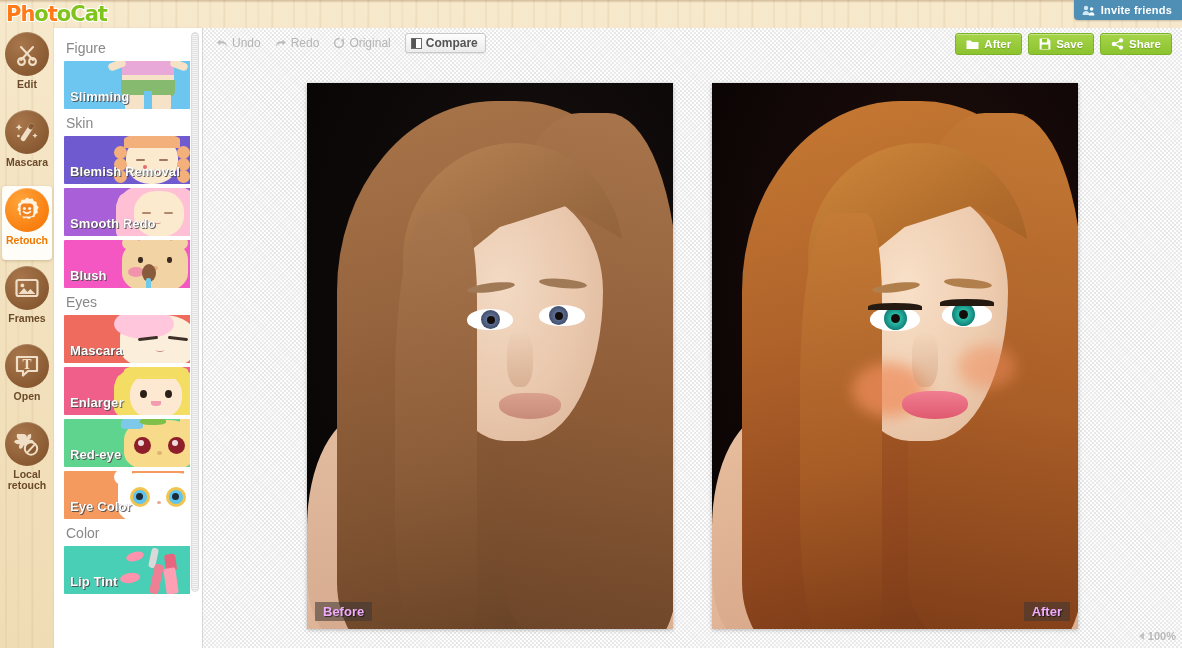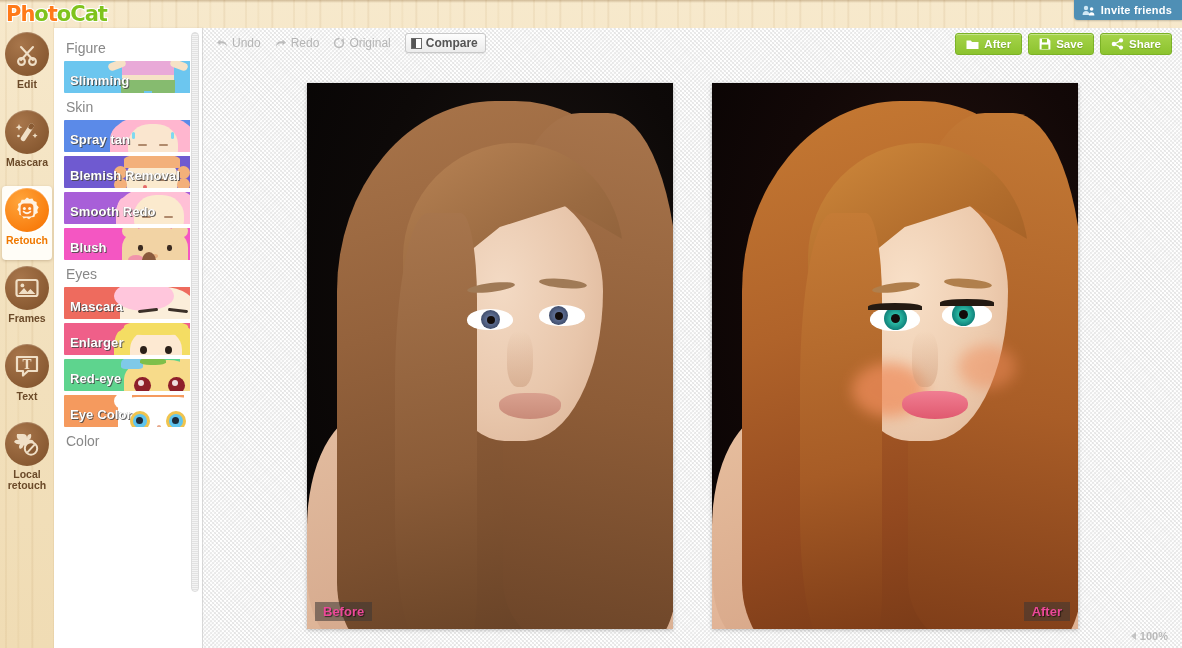--- a/index.html
+++ b/index.html
@@ -115,21 +115,21 @@
     box-shadow: 1px 0 2px rgba(0,0,0,0.08);
   }
   .panel-inner { padding: 6px 8px 0 10px; }
   .group-title {
     font-size: 14px; color: #888888;
     margin: 6px 0 5px 2px;
     font-family: "Liberation Sans", sans-serif;
   }
   .tool-card {
     position: relative;
-    width: 127px; height: 32px;
+    width: 127px; height: 48px;
     margin-bottom: 4px;
     border-radius: 1px;
     overflow: hidden;
     cursor: pointer;
   }
   .tool-card .thumb { position: absolute; inset: 0; }
   .tool-card .cap {
     position: absolute; left: 6px; bottom: 5px;
     font-size: 13px; font-weight: bold; color: #ffffff;
     text-shadow: 1px 1px 0 rgba(70,70,70,0.85), -0.5px -0.5px 0 rgba(70,70,70,0.45);
@@ -218,21 +218,21 @@
     position: absolute; top: 55px;
     width: 366px; height: 546px;
     background: #0b0706;
     overflow: hidden;
     box-shadow: 0 1px 4px rgba(0,0,0,0.25);
   }
   #photo-before { left: 105px; }
   #photo-after  { left: 510px; }
   .photo-label {
     position: absolute; bottom: 8px;
-    font-size: 13px; font-weight: bold; color: #ec4899;
+    font-size: 13px; font-weight: bold; color: #f0abfc;
     background: rgba(60,55,52,0.55);
     padding: 2px 8px;
     text-shadow: 1px 1px 1px rgba(0,0,0,0.6);
     z-index: 40;
   }
   #label-before { left: 8px; }
   #label-after  { right: 8px; }
 
   
   .bg-dark { position:absolute; inset:0; background: radial-gradient(ellipse at 62% 38%, #1b1513 0%, #0d0908 55%, #060404 100%); }
@@ -245,21 +245,21 @@
   .eye { position:absolute; border-radius:50% 50% 45% 45%; background:#ffffff; }
   .iris { position:absolute; border-radius:50%; }
   .pupil { position:absolute; border-radius:50%; background:#120c0a; }
   .brow { position:absolute; border-radius:50%; }
   .lip { position:absolute; border-radius:50% 50% 60% 60%; }
   .blush { position:absolute; border-radius:50%; filter: blur(7px); }
   .arm { position:absolute; }
 
   
   #zoom-indicator {
-    position: absolute; right: 14px; bottom: 6px;
+    position: absolute; right: 6px; bottom: 6px;
     display: flex; align-items: center; gap: 4px;
     font-size: 11px; color: #b9b9b9; font-weight: bold;
   }
   .tri-left {
     width:0;height:0;border-top:4px solid transparent;border-bottom:4px solid transparent;
     border-right:5px solid #c4c4c4;
   }
 </style>
 </head>
 <body>
@@ -338,21 +338,21 @@
     <div class="rail-label">Frames</div>
   </div>
 
   <div class="rail-item">
     <div class="rail-icon">
       <svg width="26" height="26" viewBox="0 0 26 26">
         <path d="M3 4 h20 v14 h-9 l-5 4.5 V18 H3z" fill="none" stroke="#f0dfc6" stroke-width="2.2" stroke-linejoin="round"></path>
         <text x="13" y="16" font-size="12" font-family="DejaVu Serif, serif" fill="#f0dfc6" text-anchor="middle" font-weight="bold">T</text>
       </svg>
     </div>
-    <div class="rail-label">Text</div>
+    <div class="rail-label">Open</div>
   </div>
 
   <div class="rail-item">
     <div class="rail-icon">
       <svg width="26" height="26" viewBox="0 0 26 26">
         <path d="M9 3 q4 0 4 4 q0-4 4-4 q1 4-2 6 q4-1 5 2 q-3 3-6 2 q2 3 0 5 q-3-1-4-4 q-1 3-4 4 q-2-2 0-5 q-3 1-6-2 q1-3 5-2 q-3-2-2-6z" fill="#f0dfc6"></path>
         <circle cx="17" cy="17.5" r="6.2" fill="#8a5b33" stroke="#f0dfc6" stroke-width="2"></circle>
         <line x1="13.2" y1="21.6" x2="20.8" y2="13.4" stroke="#f0dfc6" stroke-width="2"></line>
       </svg>
     </div>
@@ -374,34 +374,20 @@
         <div style="position:absolute;left:61px;top:34px;width:19px;height:16px;background:#f6e2c6;border-radius:0 0 4px 4px"></div>
         <div style="position:absolute;left:88px;top:34px;width:19px;height:16px;background:#f6e2c6;border-radius:0 0 4px 4px"></div>
         <div style="position:absolute;left:44px;top:0px;width:18px;height:8px;background:#f6e2c6;border-radius:6px;transform:rotate(-20deg)"></div>
         <div style="position:absolute;left:106px;top:0px;width:18px;height:8px;background:#f6e2c6;border-radius:6px;transform:rotate(20deg)"></div>
       </div>
       <div class="cap">Slimming</div>
     </div>
 
     <div class="group-title">Skin</div>
 
-    <div class="tool-card">
-      <div class="thumb" style="background:#5b8ae8">
-        <div class="hairpink" style="left:46px;top:-4px;width:86px;height:56px;background:#ffb6cf;border-radius:42% 42% 18% 18%"></div>
-        <div style="position:absolute;left:64px;top:4px;width:50px;height:46px;background:#fae6cf;border-radius:44% 44% 46% 46%"></div>
-        <div style="position:absolute;left:46px;top:8px;width:16px;height:40px;background:#ffb6cf;border-radius:40% 10% 20% 60%"></div>
-        <div style="position:absolute;left:116px;top:8px;width:16px;height:40px;background:#ffb6cf;border-radius:10% 40% 60% 20%"></div>
-        <div style="position:absolute;left:74px;top:24px;width:9px;height:2px;background:#b08a6c;border-radius:2px"></div>
-        <div style="position:absolute;left:95px;top:24px;width:9px;height:2px;background:#b08a6c;border-radius:2px"></div>
-        <div style="position:absolute;left:85px;top:31px;width:7px;height:4px;border-bottom:1.5px solid #d79a8a;border-radius:0 0 50% 50%"></div>
-        <div style="position:absolute;left:68px;top:12px;width:3px;height:7px;background:#7fd9f0;border-radius:2px"></div>
-        <div style="position:absolute;left:107px;top:12px;width:3px;height:7px;background:#7fd9f0;border-radius:2px"></div>
-      </div>
-      <div class="cap">Spray tan</div>
-    </div>
 
     <div class="tool-card">
       <div class="thumb" style="background:#6f5ad0">
         <div style="position:absolute;left:62px;top:1px;width:52px;height:47px;background:#fbeace;border-radius:44% 44% 46% 46%"></div>
         <div style="position:absolute;left:60px;top:-2px;width:56px;height:14px;background:#f3b07a;border-radius:40% 40% 0 0"></div>
         <div style="position:absolute;left:50px;top:10px;width:13px;height:13px;background:#f3b07a;border-radius:50%"></div>
         <div style="position:absolute;left:50px;top:22px;width:13px;height:13px;background:#f3b07a;border-radius:50%"></div>
         <div style="position:absolute;left:50px;top:34px;width:13px;height:13px;background:#f3b07a;border-radius:50%"></div>
         <div style="position:absolute;left:113px;top:10px;width:13px;height:13px;background:#f3b07a;border-radius:50%"></div>
         <div style="position:absolute;left:113px;top:22px;width:13px;height:13px;background:#f3b07a;border-radius:50%"></div>
@@ -495,20 +481,31 @@
         <div style="position:absolute;left:102px;top:16px;width:20px;height:20px;background:#f0c44e;border-radius:50%"></div>
         <div style="position:absolute;left:105px;top:19px;width:14px;height:14px;background:#5fc4ee;border-radius:50%"></div>
         <div style="position:absolute;left:108px;top:22px;width:7px;height:7px;background:#1c2b3a;border-radius:50%"></div>
         <div style="position:absolute;left:93px;top:30px;width:4px;height:3px;background:#e8a98c;border-radius:50%"></div>
       </div>
       <div class="cap">Eye Color</div>
     </div>
 
     <div class="group-title">Color</div>
 
+    <div class="tool-card">
+      <div class="thumb" style="background:#48cfb5">
+        <div style="position:absolute;left:62px;top:6px;width:18px;height:9px;background:#ff93ae;border-radius:50%;transform:rotate(-14deg)"></div>
+        <div style="position:absolute;left:56px;top:27px;width:20px;height:10px;background:#ff93ae;border-radius:50%;transform:rotate(-8deg)"></div>
+        <div style="position:absolute;left:86px;top:2px;width:7px;height:20px;background:#d9d9d9;border-radius:3px;transform:rotate(12deg)"></div>
+        <div style="position:absolute;left:88px;top:18px;width:9px;height:30px;background:#ef7f95;border-radius:3px;transform:rotate(12deg)"></div>
+        <div style="position:absolute;left:101px;top:8px;width:11px;height:16px;background:#e8657f;border-radius:3px 3px 0 0;transform:rotate(-8deg)"></div>
+        <div style="position:absolute;left:101px;top:22px;width:12px;height:26px;background:#ff9fb4;border-radius:2px;transform:rotate(-8deg)"></div>
+      </div>
+      <div class="cap">Lip Tint</div>
+    </div>
 
   </div>
 </div>
 
 <div id="panel-scrollbar"></div>
 <div id="panel-scroll-thumb"></div>
 
 <div id="canvas-area">
   <div class="noise-overlay"></div>
 

